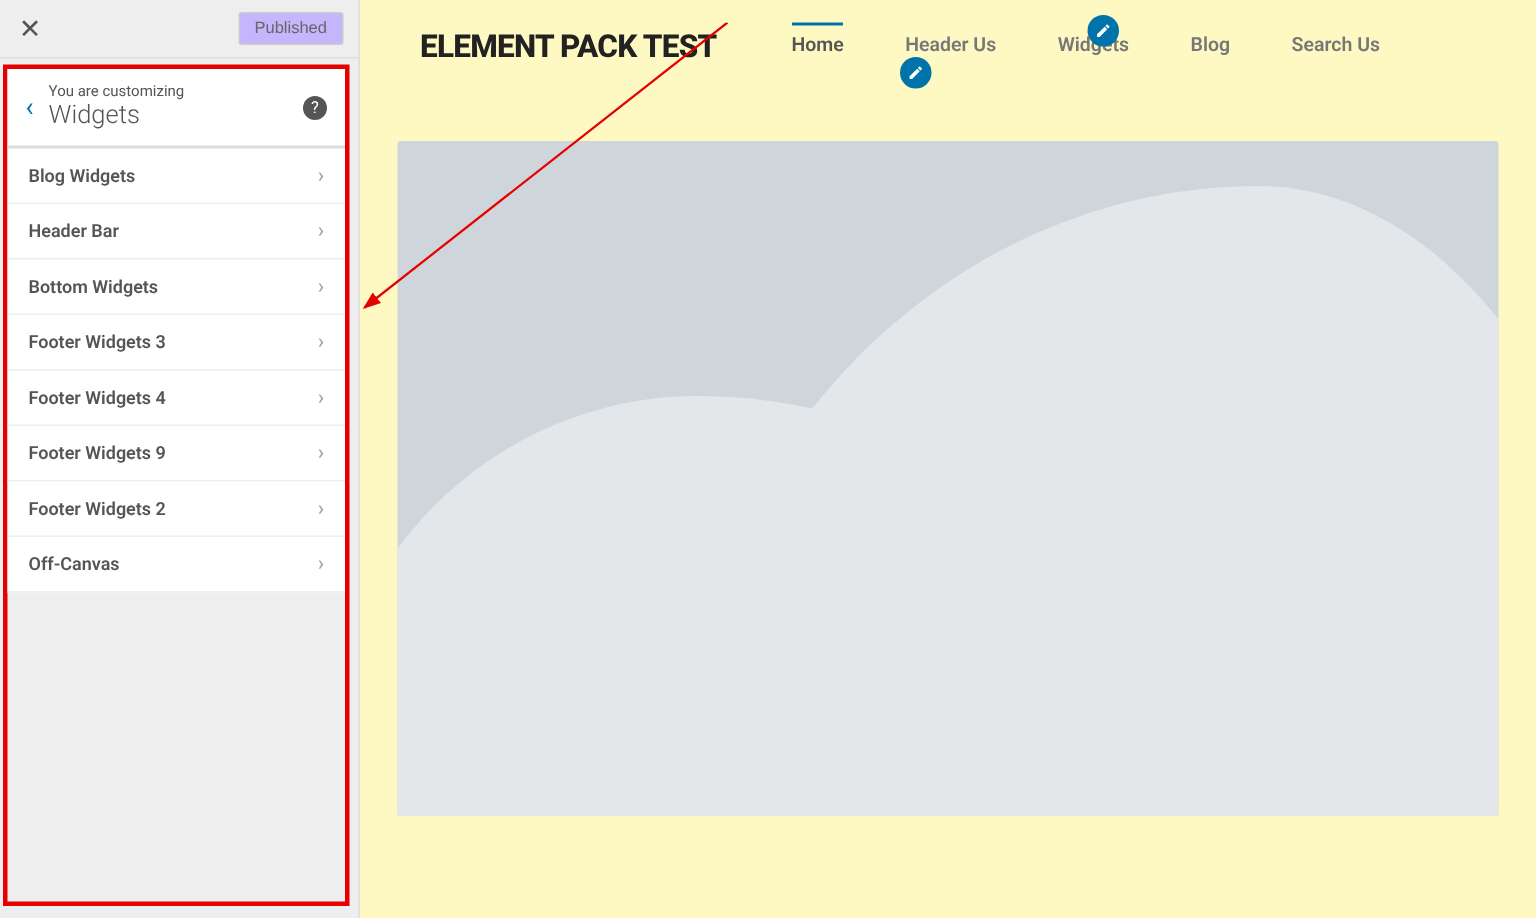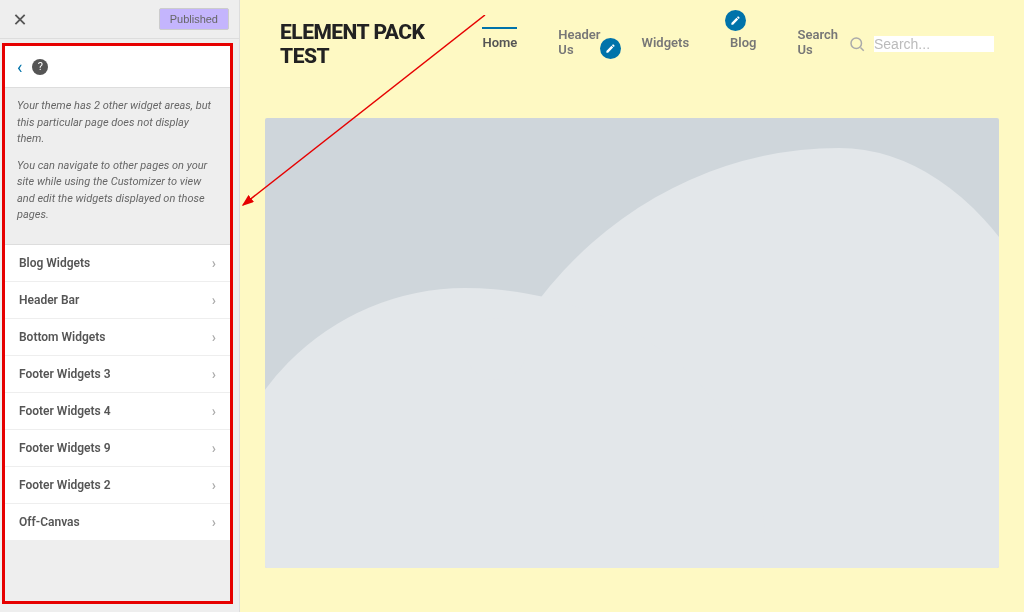--- a/index.html
+++ b/index.html
@@ -61,27 +61,27 @@
 <div class="container">
   <div class="sidebar">
     <div class="sidebar-top">
       <div class="close-x">✕</div>
       <button class="published-btn">Published</button>
     </div>
 
     <div class="annotation-box">
       <div class="panel-header">
         <span class="back-chevron">‹</span>
+        <div class="panel-title-block">
+          <div class="customizing-label">You are customizing</div>
+          <div class="panel-title">Widgets</div>
+        </div>
         <div class="help-icon">?</div>
       </div>
 
-      <div class="info-text">
-        <p>Your theme has 2 other widget areas, but this particular page does not display them.</p>
-        <p>You can navigate to other pages on your site while using the Customizer to view and edit the widgets displayed on those pages.</p>
-      </div>
 
       <div class="widget-list">
         <div class="widget-item">
           <span>Blog Widgets</span>
           <span class="chevron-right">›</span>
         </div>
         <div class="widget-item">
           <span>Header Bar</span>
           <span class="chevron-right">›</span>
         </div>
@@ -129,27 +129,20 @@
       </div>
 
       <div class="nav">
         <div class="nav-item active">Home</div>
         <div class="nav-item">Header Us</div>
         <div class="nav-item">Widgets</div>
         <div class="nav-item">Blog</div>
         <div class="nav-item">Search Us</div>
       </div>
 
-      <div class="search-box">
-        <svg width="18" height="18" viewBox="0 0 24 24" fill="none" stroke="#aaa" stroke-width="2">
-            <circle cx="11" cy="11" r="7"></circle>
-            <line x1="21" y1="21" x2="16.65" y2="16.65"></line>
-          </svg>
-        <input class="search-input" placeholder="Search..." style="">
-      </div>
     </div>
 
     <div class="hero-placeholder">
       <div class="mountain2"></div>
       <div class="mountain1"></div>
       <div class="sun"></div>
     </div>
   </div>
 </div>
 

